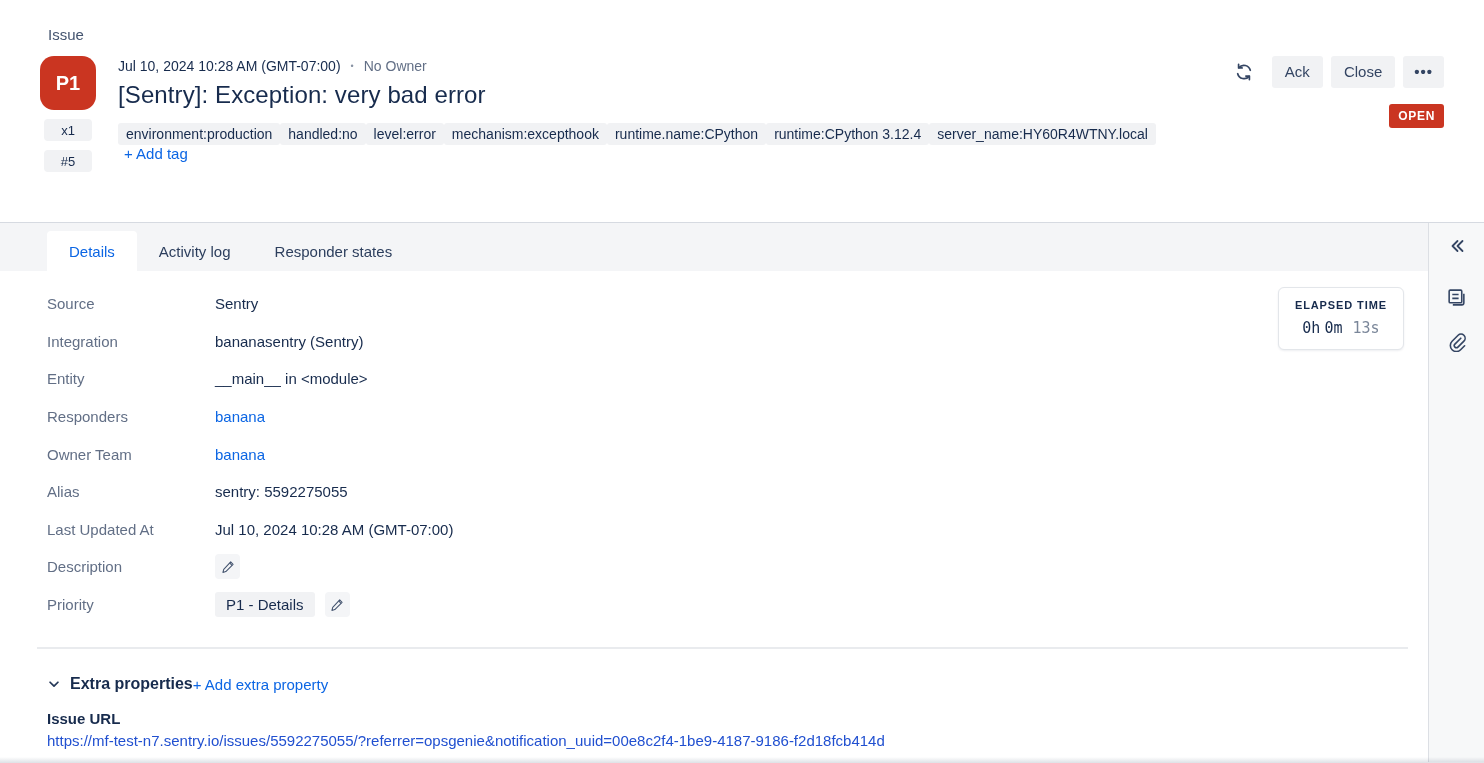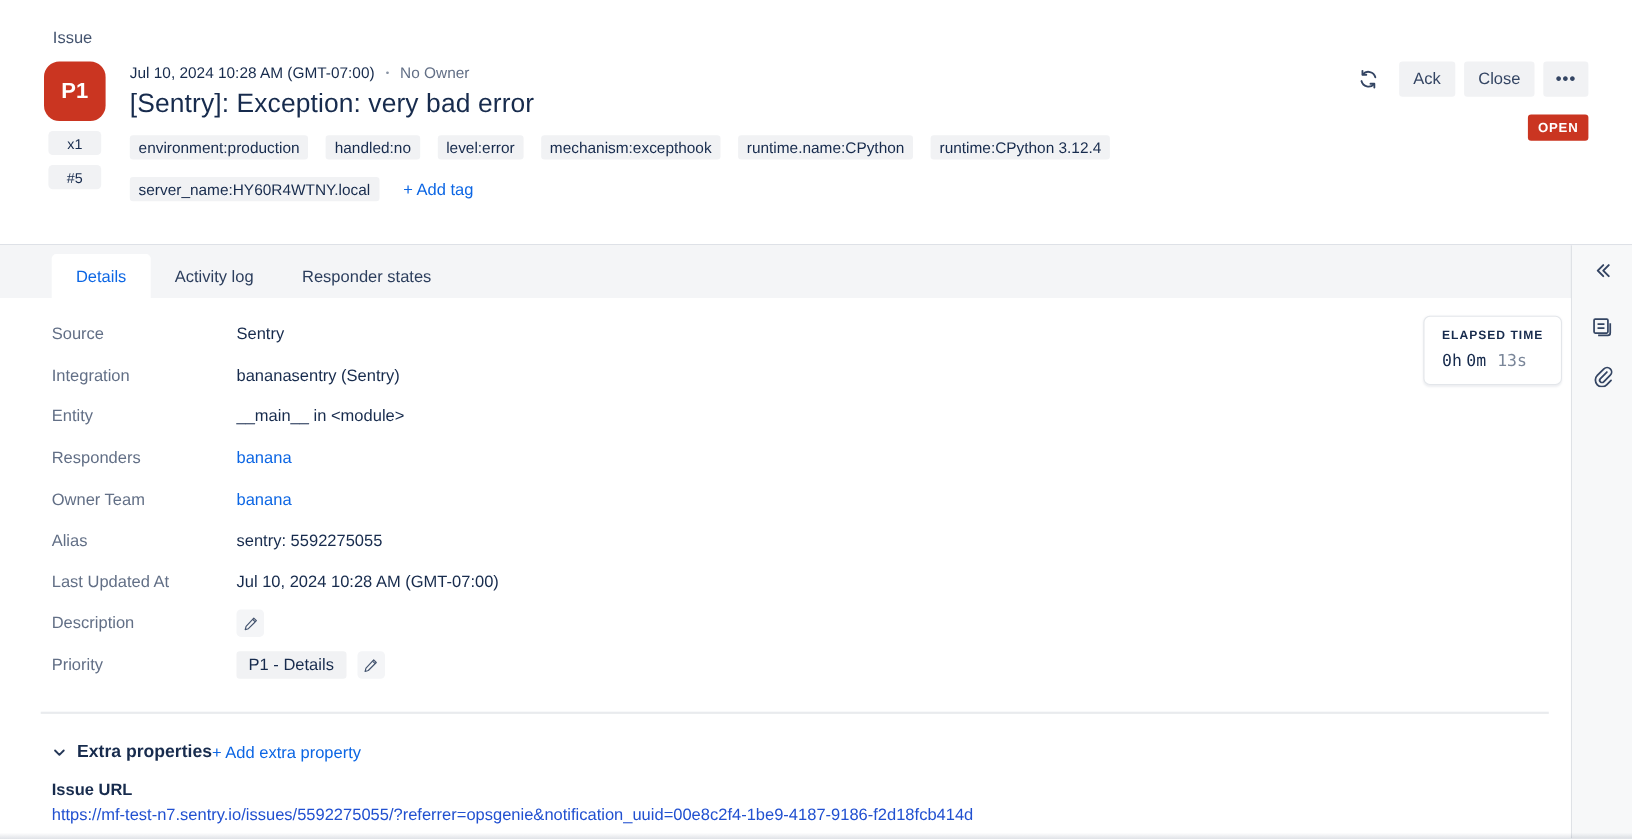--- a/index.html
+++ b/index.html
@@ -22,21 +22,21 @@
   .mini-chip {
     width:48px; height:22px; margin-top:9px; background:#f1f2f4; border-radius:4px;
     font-size:13px; color:#172b4d; display:flex; align-items:center; justify-content:center;
   }
   .mini-chip:first-of-type { margin-top:13px; }
   .header-info { margin-left:22px; flex:1; min-width:0; }
   .meta-row { display:flex; align-items:center; font-size:14px; margin-top:2px; }
   .meta-sep { color:#8993a4; font-size:9px; margin:0 10px; }
   .meta-owner { color:#626f86; }
   .alert-title { font-size:24px; font-weight:500; color:#172b4d; margin-top:7px; letter-spacing:.1px; }
-  .tags-row { margin-top:14px; max-width:1080px; display:flex; flex-wrap:wrap; gap:16px; align-items:center; }
+  .tags-row { margin-top:14px; max-width:1080px; display:flex; flex-wrap:wrap; gap:0; align-items:center; }
   .tag-chip {
     background:#f1f2f4; border-radius:3px; padding:3px 8px; font-size:14px; color:#172b4d;
     white-space:nowrap; cursor:pointer;
   }
   .add-tag { font-size:15px; margin-left:6px; white-space:nowrap; }
   .header-actions { margin-left:auto; display:flex; flex-direction:column; align-items:flex-end; }
   .actions-row { display:flex; align-items:center; gap:8px; }
   .icon-refresh { color:#344563; margin-right:10px; cursor:pointer; display:flex; }
   .btn {
     background:#f1f2f4; border:none; border-radius:3px; padding:7px 13px;
@@ -53,23 +53,23 @@
   .content-col { flex:1; min-width:0; display:flex; flex-direction:column; }
   .tabbar { background:#f4f5f7; height:48px; display:flex; padding:8px 0 0 47px; }
   .tab {
     display:flex; align-items:center; padding:0 22px; font-size:15px; color:#2c3e5d;
     cursor:pointer; height:40px;
   }
   .tab.active { background:#fff; border-radius:4px 4px 0 0; color:#0c66e4; font-weight:500; }
   .panel { background:#fff; flex:1; position:relative; padding:14px 20px 0 47px; }
 
   .elapsed-box {
-    position:absolute; top:16px; right:8px; background:#fff; border:1px solid #e3e6ea;
+    position:absolute; top:16px; right:24px; background:#fff; border:1px solid #e3e6ea;
     box-shadow:0 1px 2px rgba(23,43,77,.08); border-radius:6px; padding:11px 16px 12px;
-    min-width:116px;
+    text-align:center; min-width:116px;
   }
   .elapsed-label { font-size:11px; font-weight:bold; letter-spacing:.9px; color:#172b4d; }
   .elapsed-time { margin-top:8px; font-family:"DejaVu Sans Mono","Liberation Mono",monospace; font-size:15px; }
   .elapsed-time .dim { color:#7a8699; margin-left:6px; }
   .elapsed-time .seg { margin-right:4px; }
 
   .frow { display:flex; align-items:center; min-height:37.6px; }
   .flabel { width:168px; flex:none; font-size:15px; color:#626f86; }
   .fvalue { font-size:15px; color:#172b4d; display:flex; align-items:center; gap:10px; }
   .chip-big { background:#f1f2f4; border-radius:3px; padding:4px 11px; font-size:15px; color:#172b4d; }

